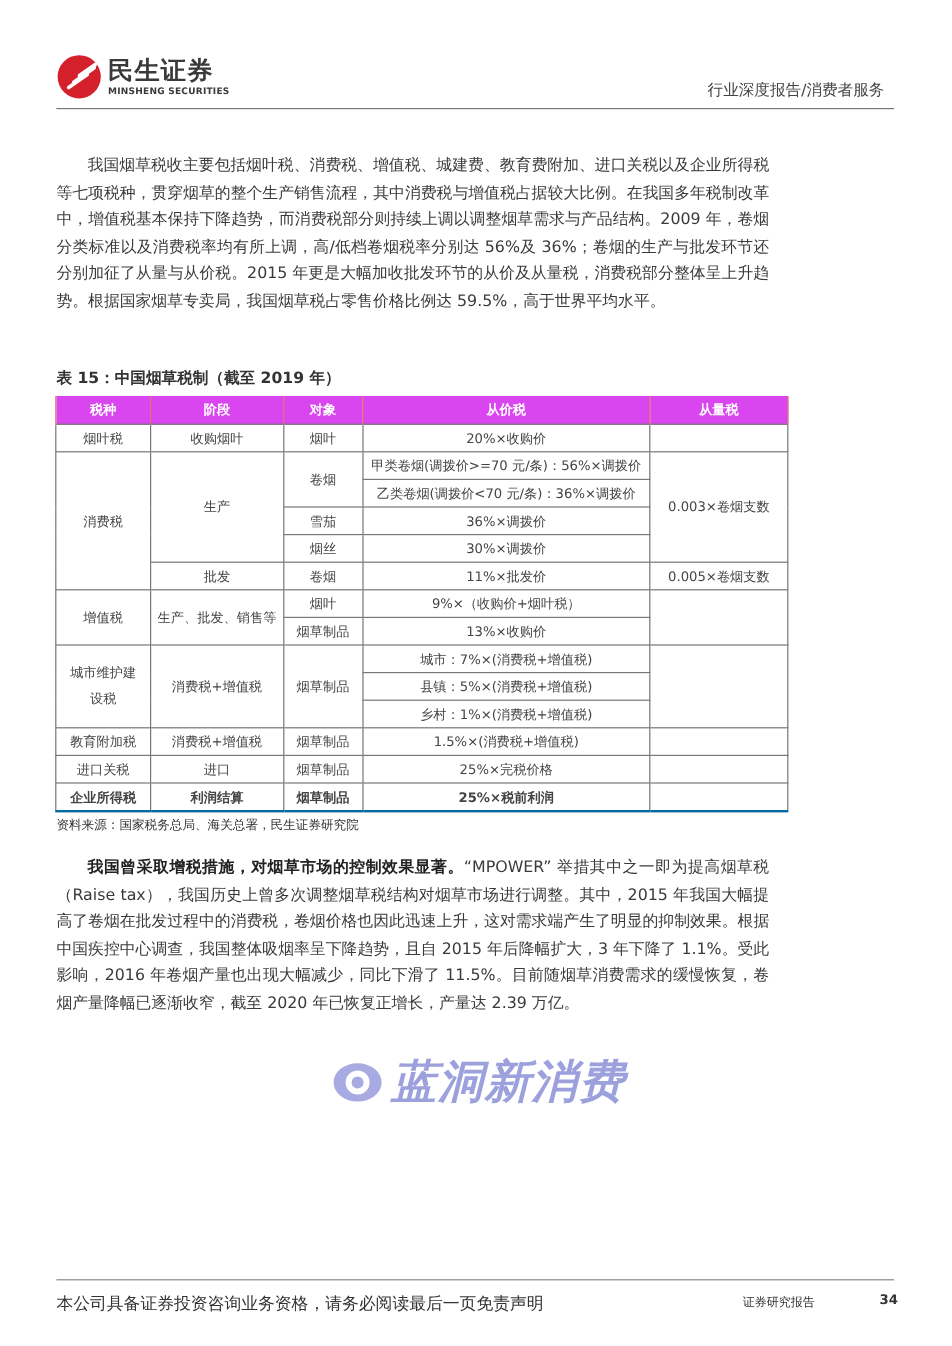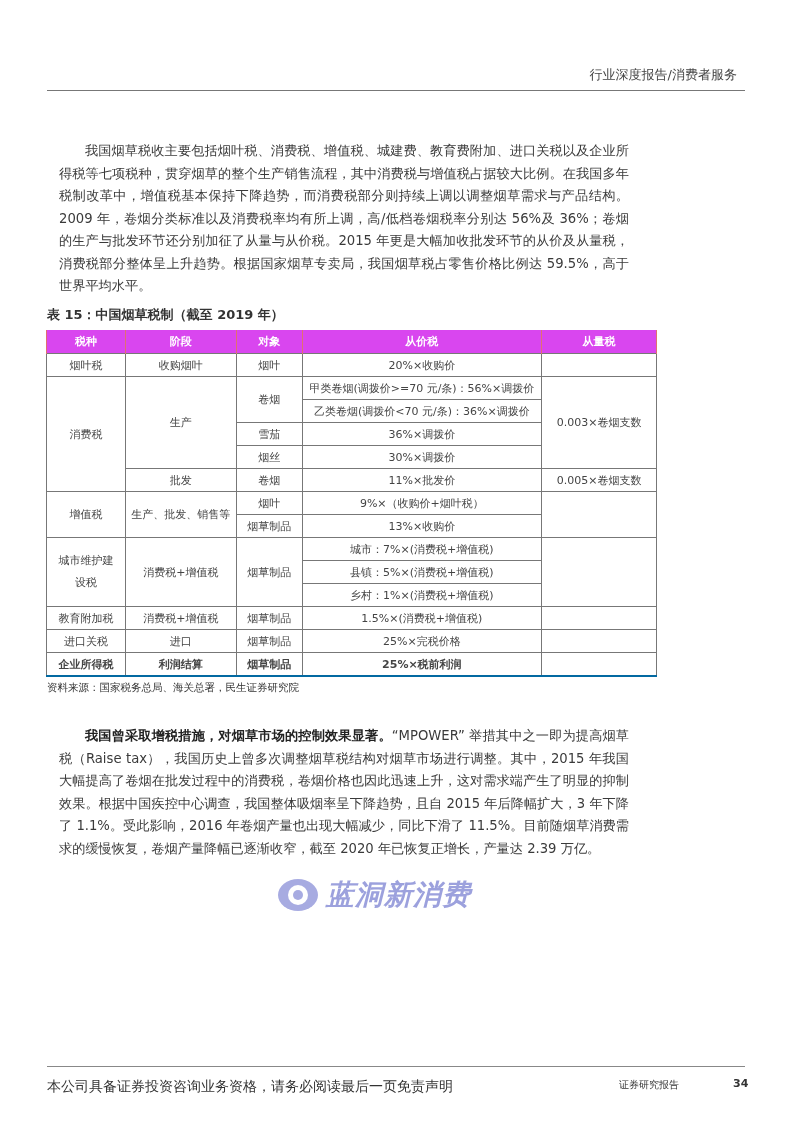--- a/index.html
+++ b/index.html
@@ -9,47 +9,58 @@
   .logo { position:absolute; left:48px; top:46px; display:flex; align-items:center; }
   .logo-mark { width:36px; height:36px; border-radius:50%; background:#d4202a; position:relative; overflow:hidden; }
   .logo-mark .s { position:absolute; background:#fff; height:3px; border-radius:2px; transform:rotate(-35deg); }
   .logo-text { margin-left:6px; display:flex; flex-direction:column; }
   .logo-cn { font-size:21px; font-weight:bold; color:#3a3a3a; letter-spacing:1px; line-height:24px; }
   .logo-en { font-size:7.5px; font-weight:bold; color:#3a3a3a; letter-spacing:0.2px; line-height:10px; }
   .header-rule { position:absolute; left:47px; top:90px; width:698px; height:1px; background:#777; }
   .header-right { position:absolute; right:56px; top:66px; font-size:13px; color:#444; }
 
   .para { position:absolute; left:47px; width:594px; font-size:13.2px; line-height:22.5px; color:#3a3a3a; text-align:justify; }
-  .para p { margin:12px; text-indent:26px; }
+  .para p { margin:0; text-indent:26px; }
   .para b { font-weight:bold; color:#222; }
 
   .table-title { position:absolute; left:47px; top:306px; font-size:13px; font-weight:bold; color:#333; }
 
   table.tax { position:absolute; left:46px; top:330px; width:611px; border-collapse:collapse; font-size:11px; color:#444; }
   table.tax th { background:#d946ef; color:#fff; font-weight:bold; height:23px; padding:0; border-left:1px solid #e07070; border-right:1px solid #e07070; font-size:11px; }
   table.tax td { border:1px solid #777; text-align:center; padding:0 2px; height:22px; line-height:15px; }
   table.tax tr.last td { border-bottom:2px solid #0369a1;font-weight:bold; }
 
   .source { position:absolute; left:47px; top:681px; font-size:10.5px; color:#333; }
 
   .watermark { position:absolute; left:278px; top:876px; display:flex; align-items:center; opacity:0.75; }
   .wm-eye { width:40px; height:32px; border-radius:50%/50%; background:#8a8fd8; position:relative; }
   .wm-eye .inner { position:absolute; left:10px; top:6px; width:20px; height:20px; border-radius:50%; background:#fff; }
   .wm-eye .dot { position:absolute; left:15px; top:11px; width:10px; height:10px; border-radius:50%; background:#8a8fd8; }
-  .wm-text { margin-left:8px; font-size:28px; font-weight:bold; font-style:italic; color:#7c82d2; letter-spacing:1px; }
+  .wm-text { margin-left:8px; font-size:38px; font-weight:bold; font-style:italic; color:#7c82d2; letter-spacing:1px; }
 
   .footer-rule { position:absolute; left:47px; top:1066px; width:698px; height:1px; background:#888; }
   .footer-left { position:absolute; left:47px; top:1078px; font-size:14px; color:#333; }
   .footer-mid { position:absolute; left:619px; top:1078px; font-size:10px; color:#333; }
   .footer-page { position:absolute; left:733px; top:1077px; font-size:11px; font-weight:bold; color:#333; }
 </style>
 </head>
 <body>
 
 <div class="header">
+  <div class="logo">
+    <div class="logo-mark">
+      <span class="s" style="left:6px;top:20px;width:22px;"></span>
+      <span class="s" style="left:10px;top:15px;width:24px;"></span>
+      <span class="s" style="left:15px;top:10px;width:22px;"></span>
+    </div>
+    <div class="logo-text">
+      <span class="logo-cn">民生证券</span>
+      <span class="logo-en">MINSHENG SECURITIES</span>
+    </div>
+  </div>
   <div class="header-right">行业深度报告/消费者服务</div>
   <div class="header-rule"></div>
 </div>
 
 <div class="para" style="top:128px;">
   <p>我国烟草税收主要包括烟叶税、消费税、增值税、城建费、教育费附加、进口关税以及企业所得税等七项税种，贯穿烟草的整个生产销售流程，其中消费税与增值税占据较大比例。在我国多年税制改革中，增值税基本保持下降趋势，而消费税部分则持续上调以调整烟草需求与产品结构。2009 年，卷烟分类标准以及消费税率均有所上调，高/低档卷烟税率分别达 56%及 36%；卷烟的生产与批发环节还分别加征了从量与从价税。2015 年更是大幅加收批发环节的从价及从量税，消费税部分整体呈上升趋势。根据国家烟草专卖局，我国烟草税占零售价格比例达  59.5%，高于世界平均水平。</p>
 </div>
 
 <div class="table-title">表 15：中国烟草税制（截至 2019 年）</div>
 

